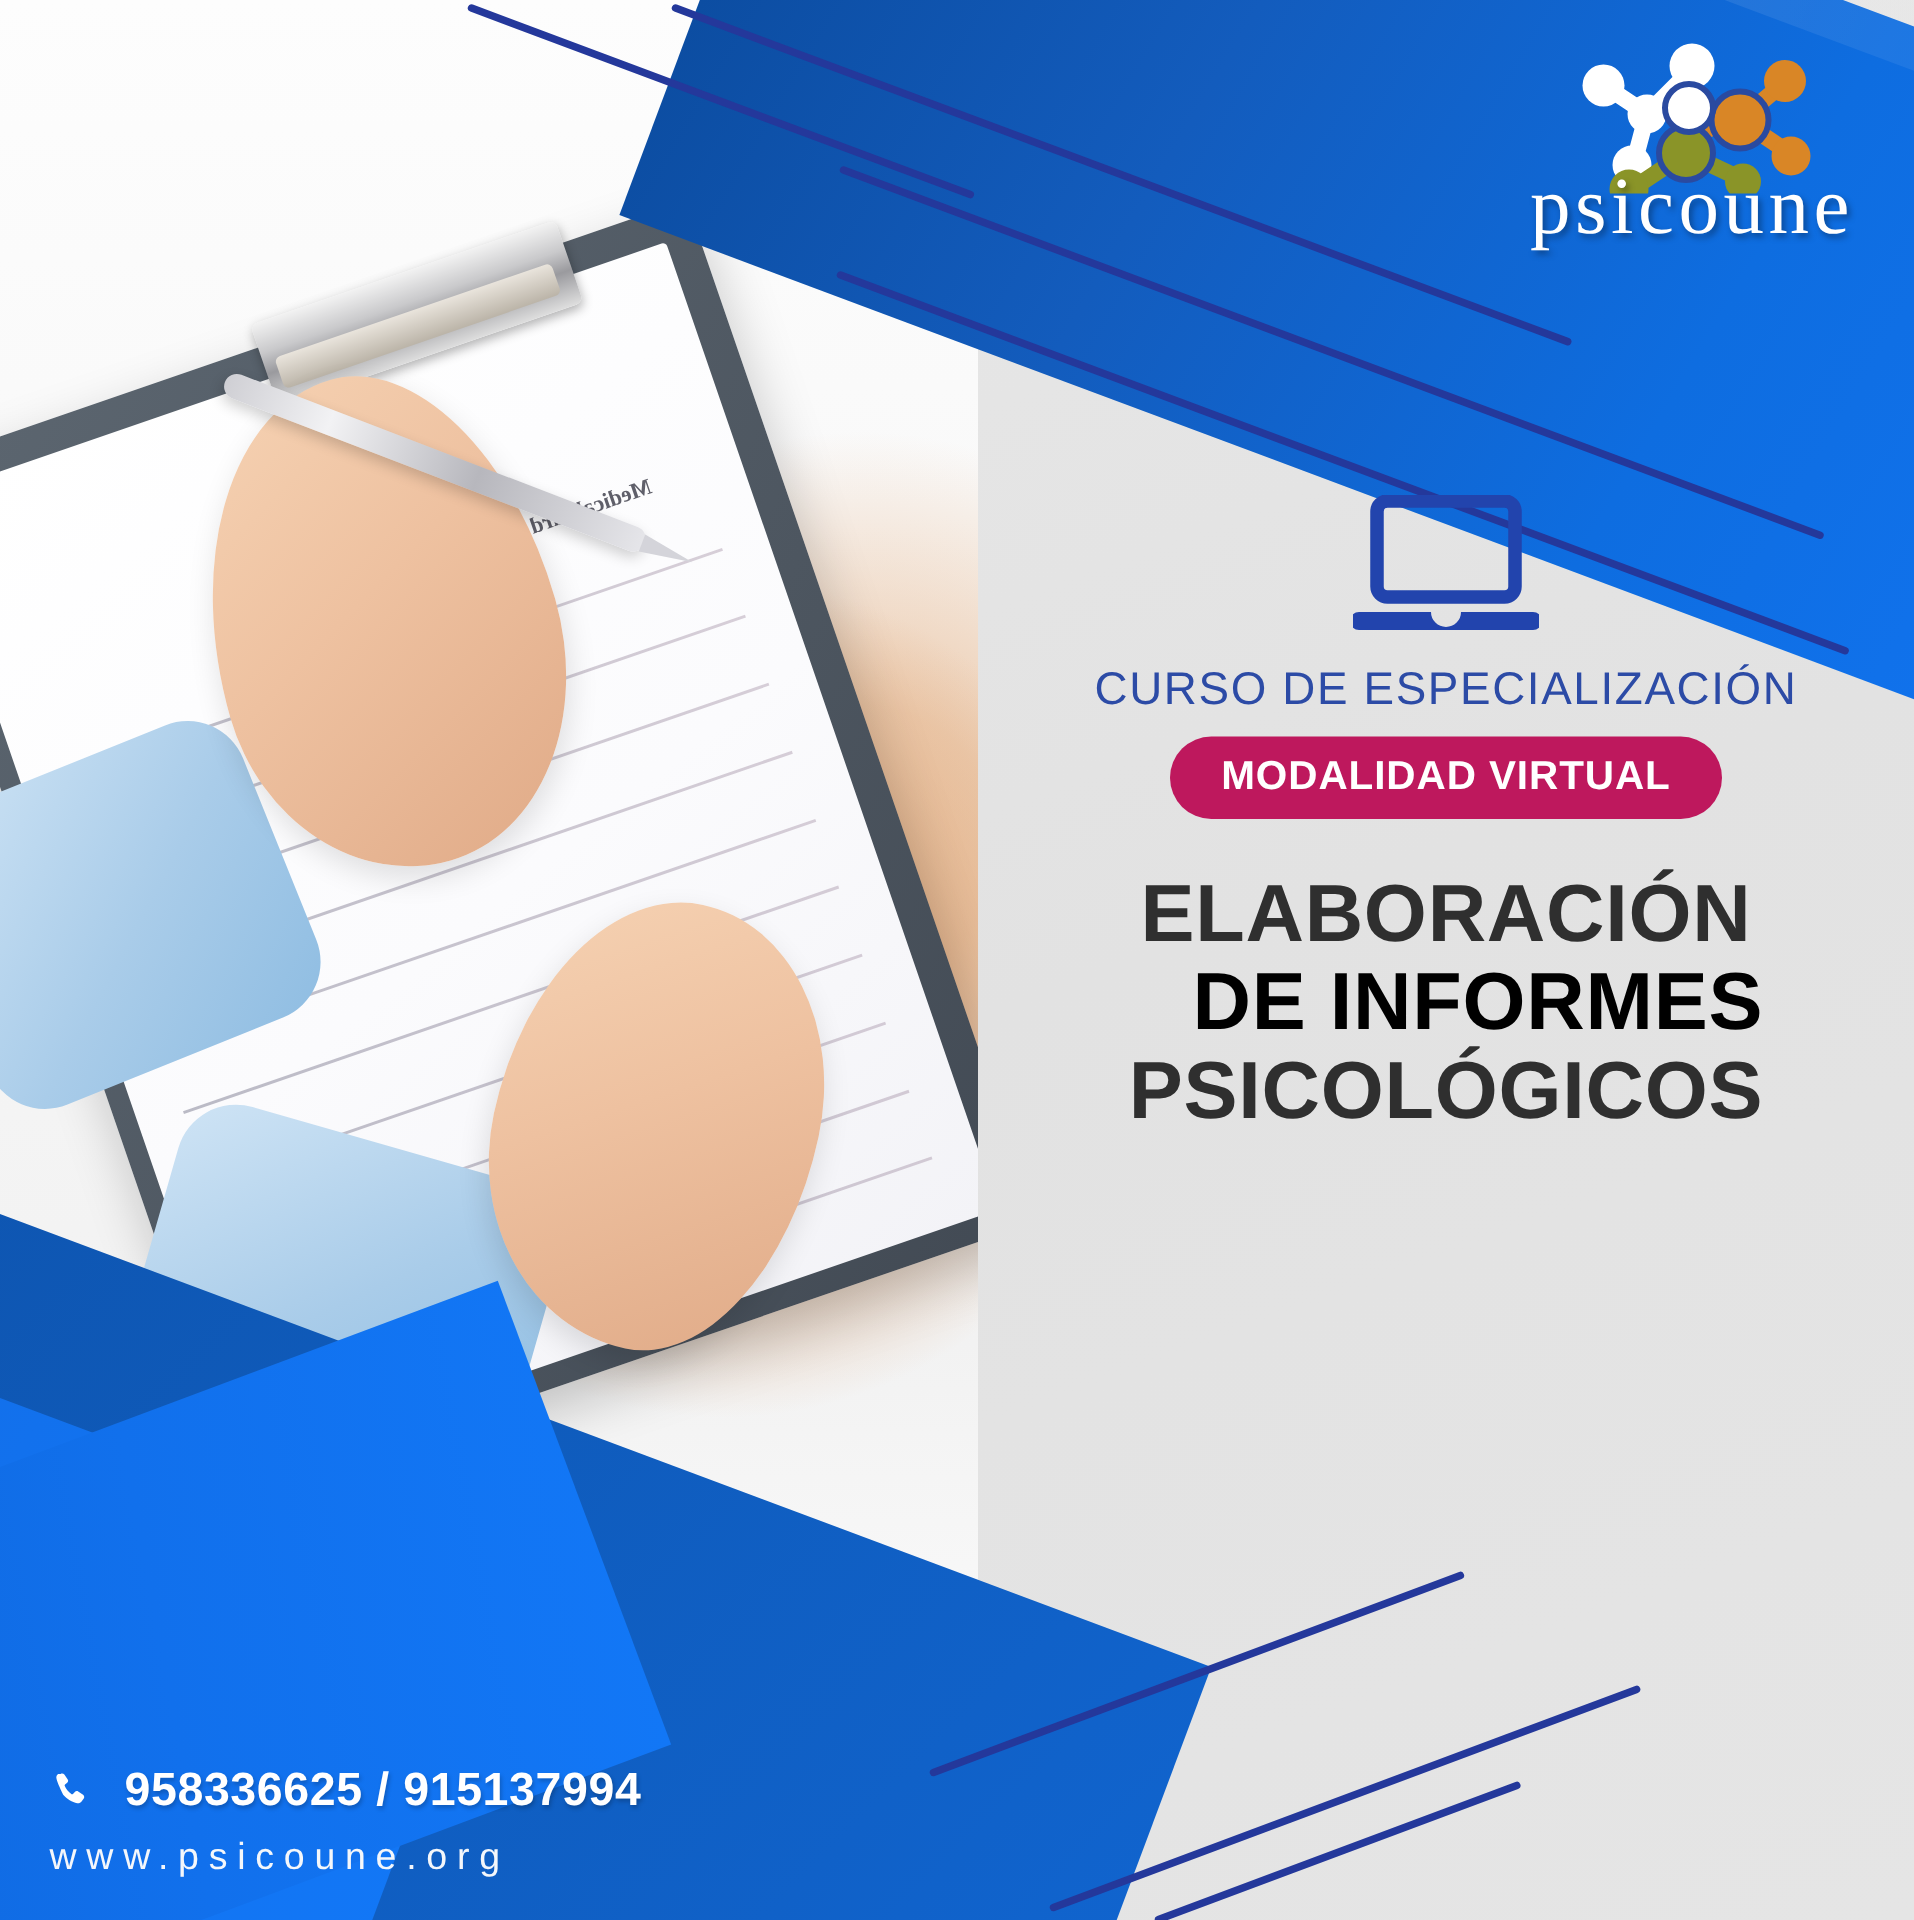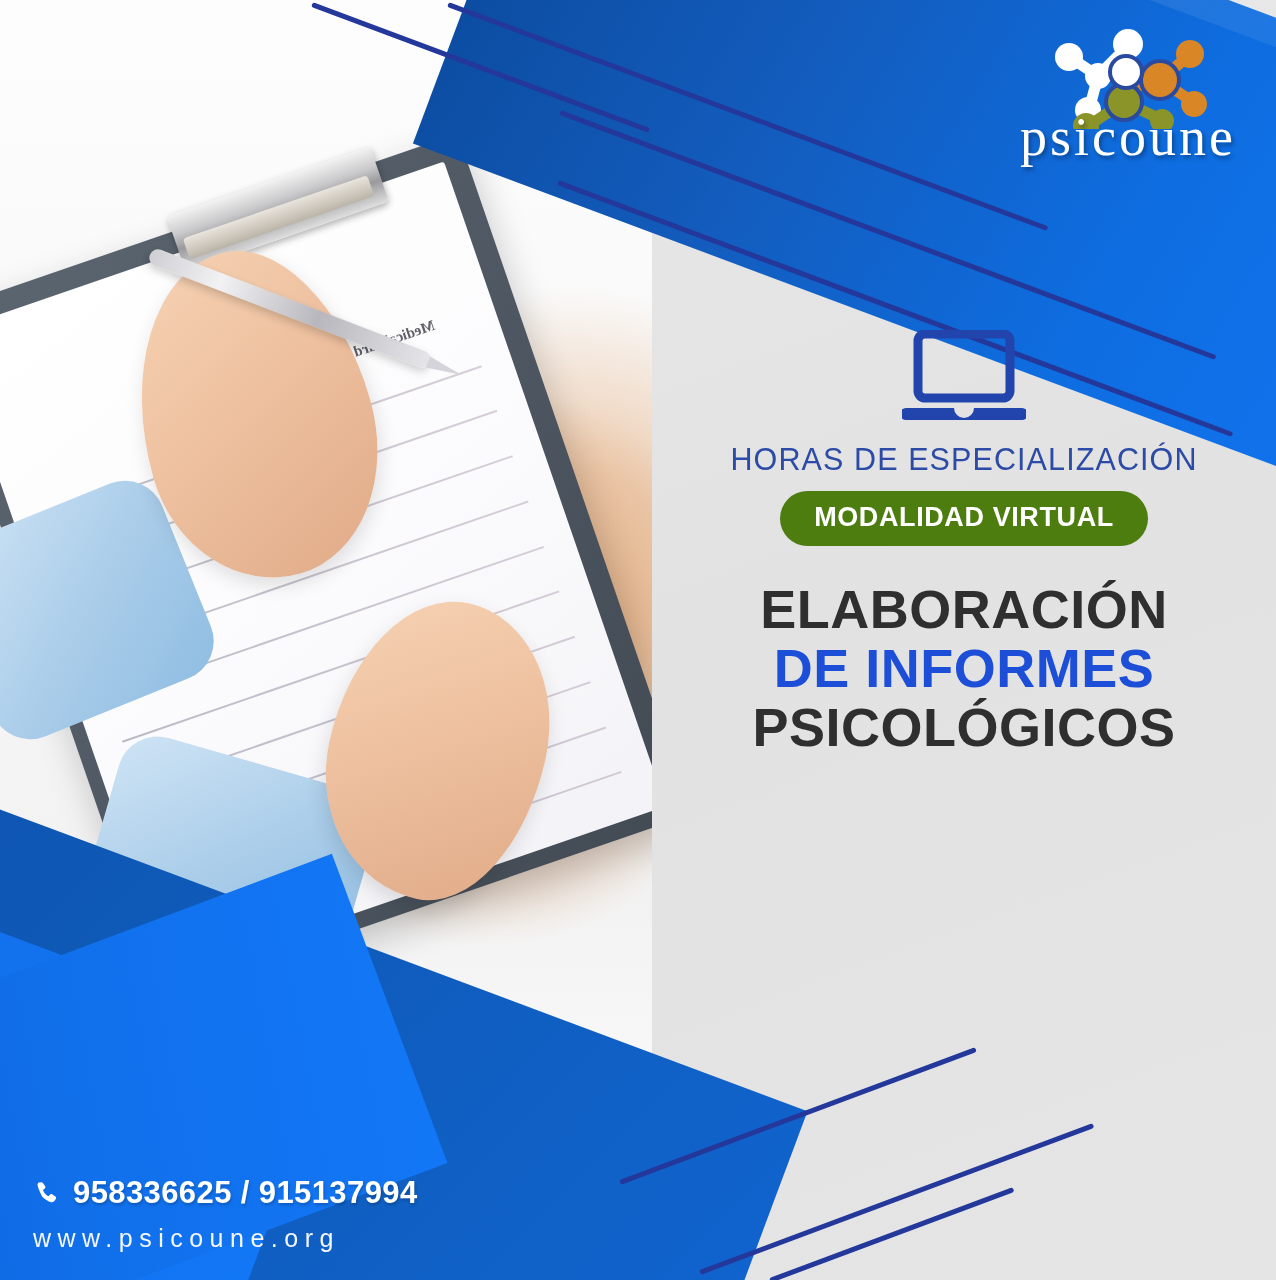--- a/index.html
+++ b/index.html
@@ -148,42 +148,42 @@
     display:flex;flex-direction:column;align-items:center;
   }
   .laptop-icon{margin-top:330px;}
   .kicker{
     margin-top:20px;
     font-size:30.5px;letter-spacing:1.1px;color:#2c4ba6;font-weight:400;
     white-space:nowrap;
   }
   .pill-virtual{
     margin-top:14px;
-    background:#4d7c0f;color:#fff;
+    background:#be185d;color:#fff;
     font-size:27px;font-weight:bold;letter-spacing:.6px;
     padding:11px 34px 13px;border-radius:30px;white-space:nowrap;
   }
   .title{
     margin-top:34px;text-align:center;line-height:1.09;
     font-size:54px;font-weight:bold;letter-spacing:.5px;
   }
   .t-dark{color:#2f2f2f;display:block;}
-  .t-blue{color:#1d4ed8;display:block;}
+  .t-blue{color:#000000;display:block;text-align:right;}
   .pill-hours{
     margin-top:60px;
     border:2.5px solid #2b2b2b;border-radius:34px;
     padding:12px 34px 14px;
     font-size:30px;color:#222;letter-spacing:.4px;white-space:nowrap;
   }
 
   
   .contact{position:absolute;left:33px;bottom:27px;color:#fff;z-index:20;}
   .c-informes{font-size:25px;font-weight:400;letter-spacing:.2px;}
   .c-phone{
-    display:flex;align-items:center;gap:13px;margin-top:12px;
+    display:flex;align-items:center;gap:23px;margin-top:12px;
     font-size:31px;font-weight:bold;letter-spacing:.4px;
     text-shadow:1px 2px 3px rgba(0,0,0,.22);
   }
   .c-web{
     margin-top:13px;font-size:25px;letter-spacing:6.5px;font-weight:400;
     color:#f4f7fb;
   }
 
   
   .slogan{position:absolute;right:38px;bottom:30px;width:320px;height:110px;}
@@ -280,21 +280,21 @@
     <div class="logo-word">psicoune</div>
   </div>
 
   <div class="content">
 
     <svg class="laptop-icon" width="124" height="92" viewBox="0 0 124 92">
       <rect x="16" y="4" width="92" height="64" rx="7" ry="7" fill="none" stroke="#2244ad" stroke-width="9"></rect>
       <path d="M4 78 h48 a10 10 0 0 0 20 0 h48 a6 6 0 0 1 0 12 H4 a6 6 0 0 1 0 -12 z" fill="#2244ad"></path>
     </svg>
 
-    <div class="kicker">HORAS DE ESPECIALIZACIÓN</div>
+    <div class="kicker">CURSO DE ESPECIALIZACIÓN</div>
 
     <div class="pill-virtual">MODALIDAD VIRTUAL</div>
 
     <div class="title">
       <span class="t-dark">ELABORACIÓN</span>
       <span class="t-blue">DE INFORMES</span>
       <span class="t-dark">PSICOLÓGICOS</span>
     </div>
 
   </div>

